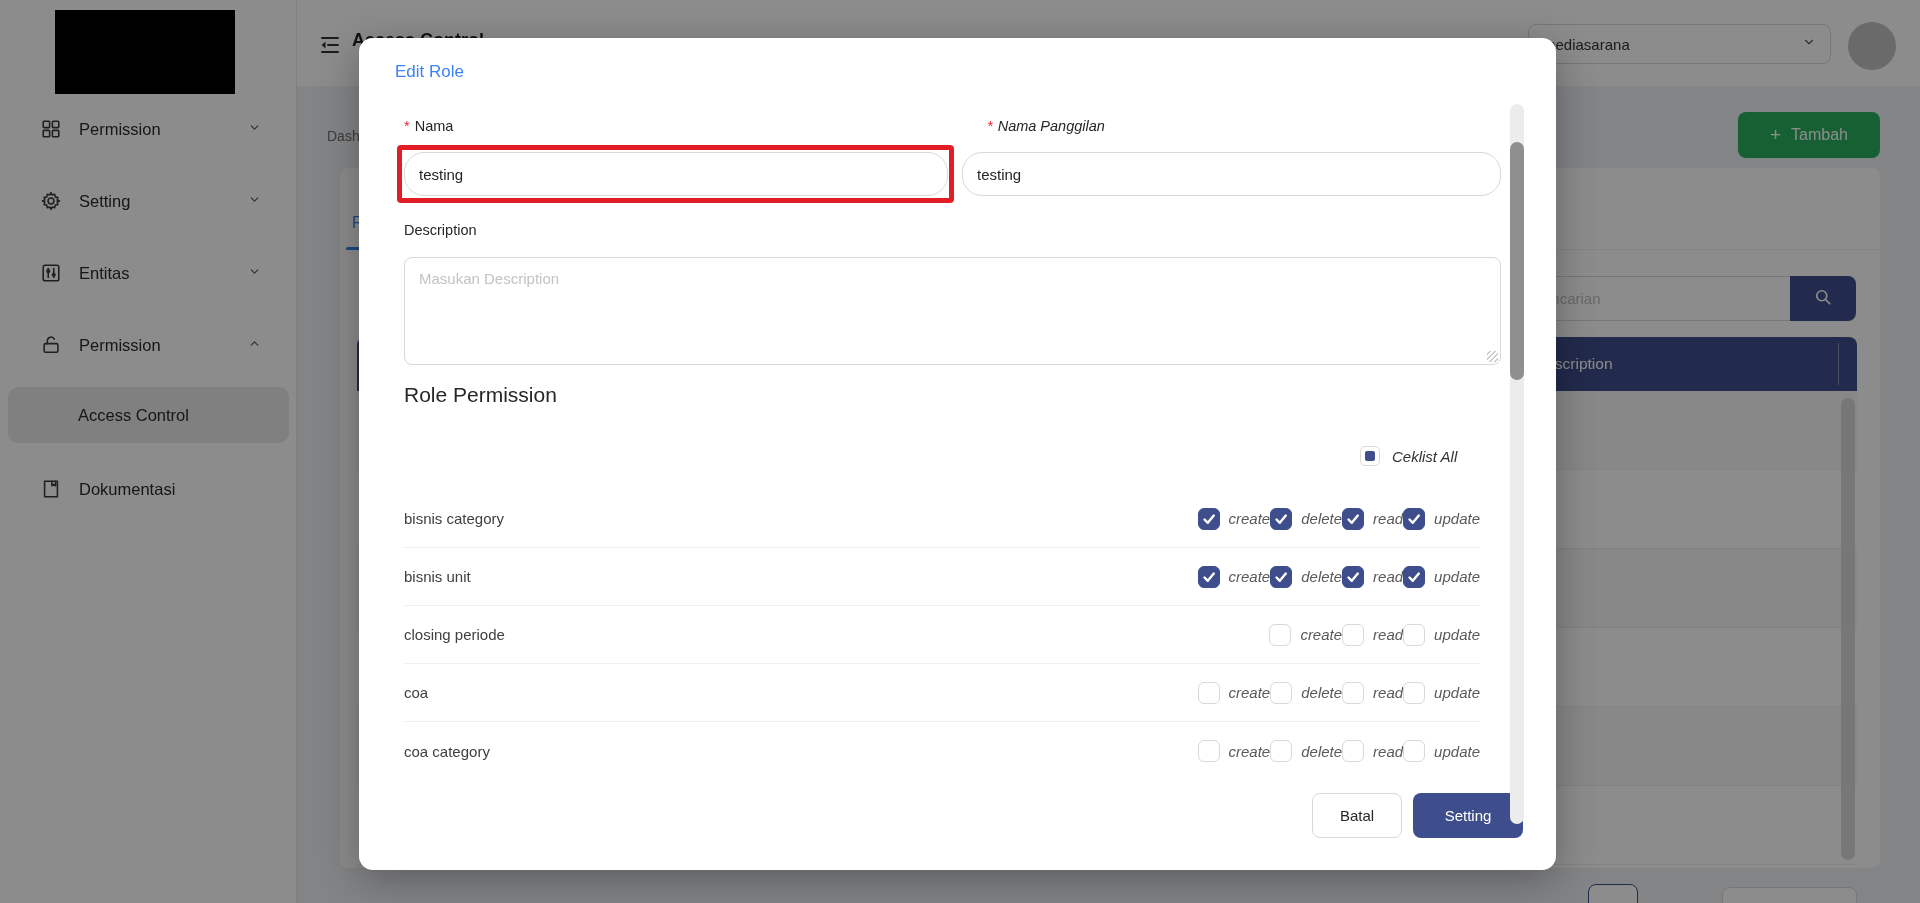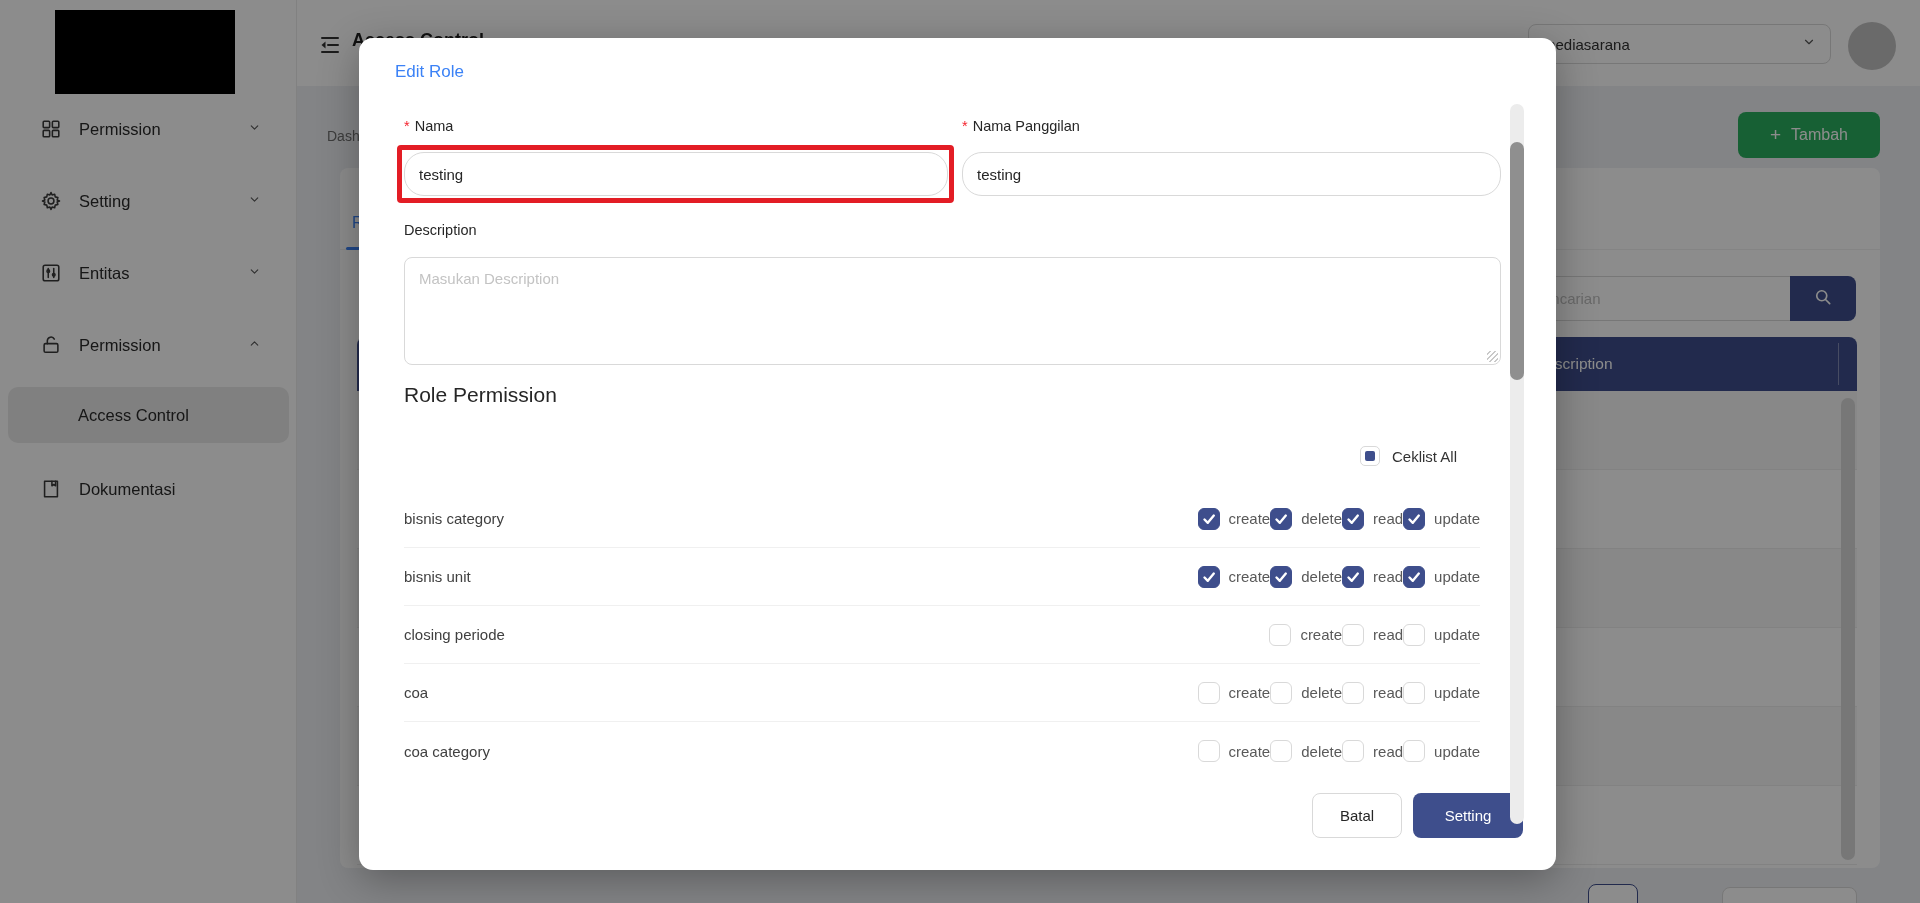--- a/index.html
+++ b/index.html
@@ -75,21 +75,21 @@
 
   .checkall-wrap { position:absolute; left:1001px; top:408px; display:flex; align-items:center; gap:12px; }
   .checkall-wrap .cb-label { font-size:15px; color:#333; }
 
   .perm-list { position:absolute; left:45px; top:452px; width:1076px; }
   .perm-row { height:58px; display:flex; align-items:center; border-bottom:1px solid #f0f0f0; }
   .perm-row:last-child { border-bottom:none;justify-content:center; }
   .perm-name { font-size:15px; color:#404040; }
   .perm-actions { margin-left:auto; display:flex; align-items:center; }
   .cb-item { display:flex; align-items:center; gap:9px; cursor:pointer; }
-  .cb-label { font-size:15px; color:#595959; }
+  .cb-label { font-size:15px; color:#595959;font-style:italic; }
 
   .cb { width:22px; height:22px; border-radius:6px; background:#fff; border:1.5px solid #d9d9d9;
     display:inline-flex; align-items:center; justify-content:center; flex:0 0 auto; }
   .cb.checked { background:#3e4e8c; border-color:#3e4e8c; }
   .cb.small { width:20px; height:20px; border-radius:5px; }
   .cb .inner-sq { width:10px; height:10px; background:#3e4e8c; border-radius:2px; }
 
   .modal-footer { position:absolute; right:33px; top:755px; display:flex; gap:11px; }
   .btn-cancel { width:90px; height:45px; background:#fff; border:1px solid #d9d9d9; border-radius:8px;
     font-size:15px; color:#262626; font-family:inherit; cursor:pointer; }
@@ -269,21 +269,21 @@
   </div>
 
   <div class="overlay"></div>
 
   <div class="modal">
     <div class="modal-title">Edit Role</div>
 
     <div class="fld-label" style="left:45px;">
       <span class="req">*</span><span>Nama</span>
     </div>
-    <div class="fld-label" style="left:603px;">
+    <div class="fld-label" style="left:628px;font-style:italic;">
       <span class="req">*</span><span>Nama Panggilan</span>
     </div>
 
     <input id="nama-input" class="txt-input" type="text" value="testing" style="">
     <div class="annotation-box"></div>
     <input id="panggilan-input" class="txt-input" type="text" value="testing" style="">
 
     <div class="desc-label">Description</div>
     <textarea class="desc-area" placeholder="Masukan Description" style=""></textarea>
     <span class="resize-handle"></span>

